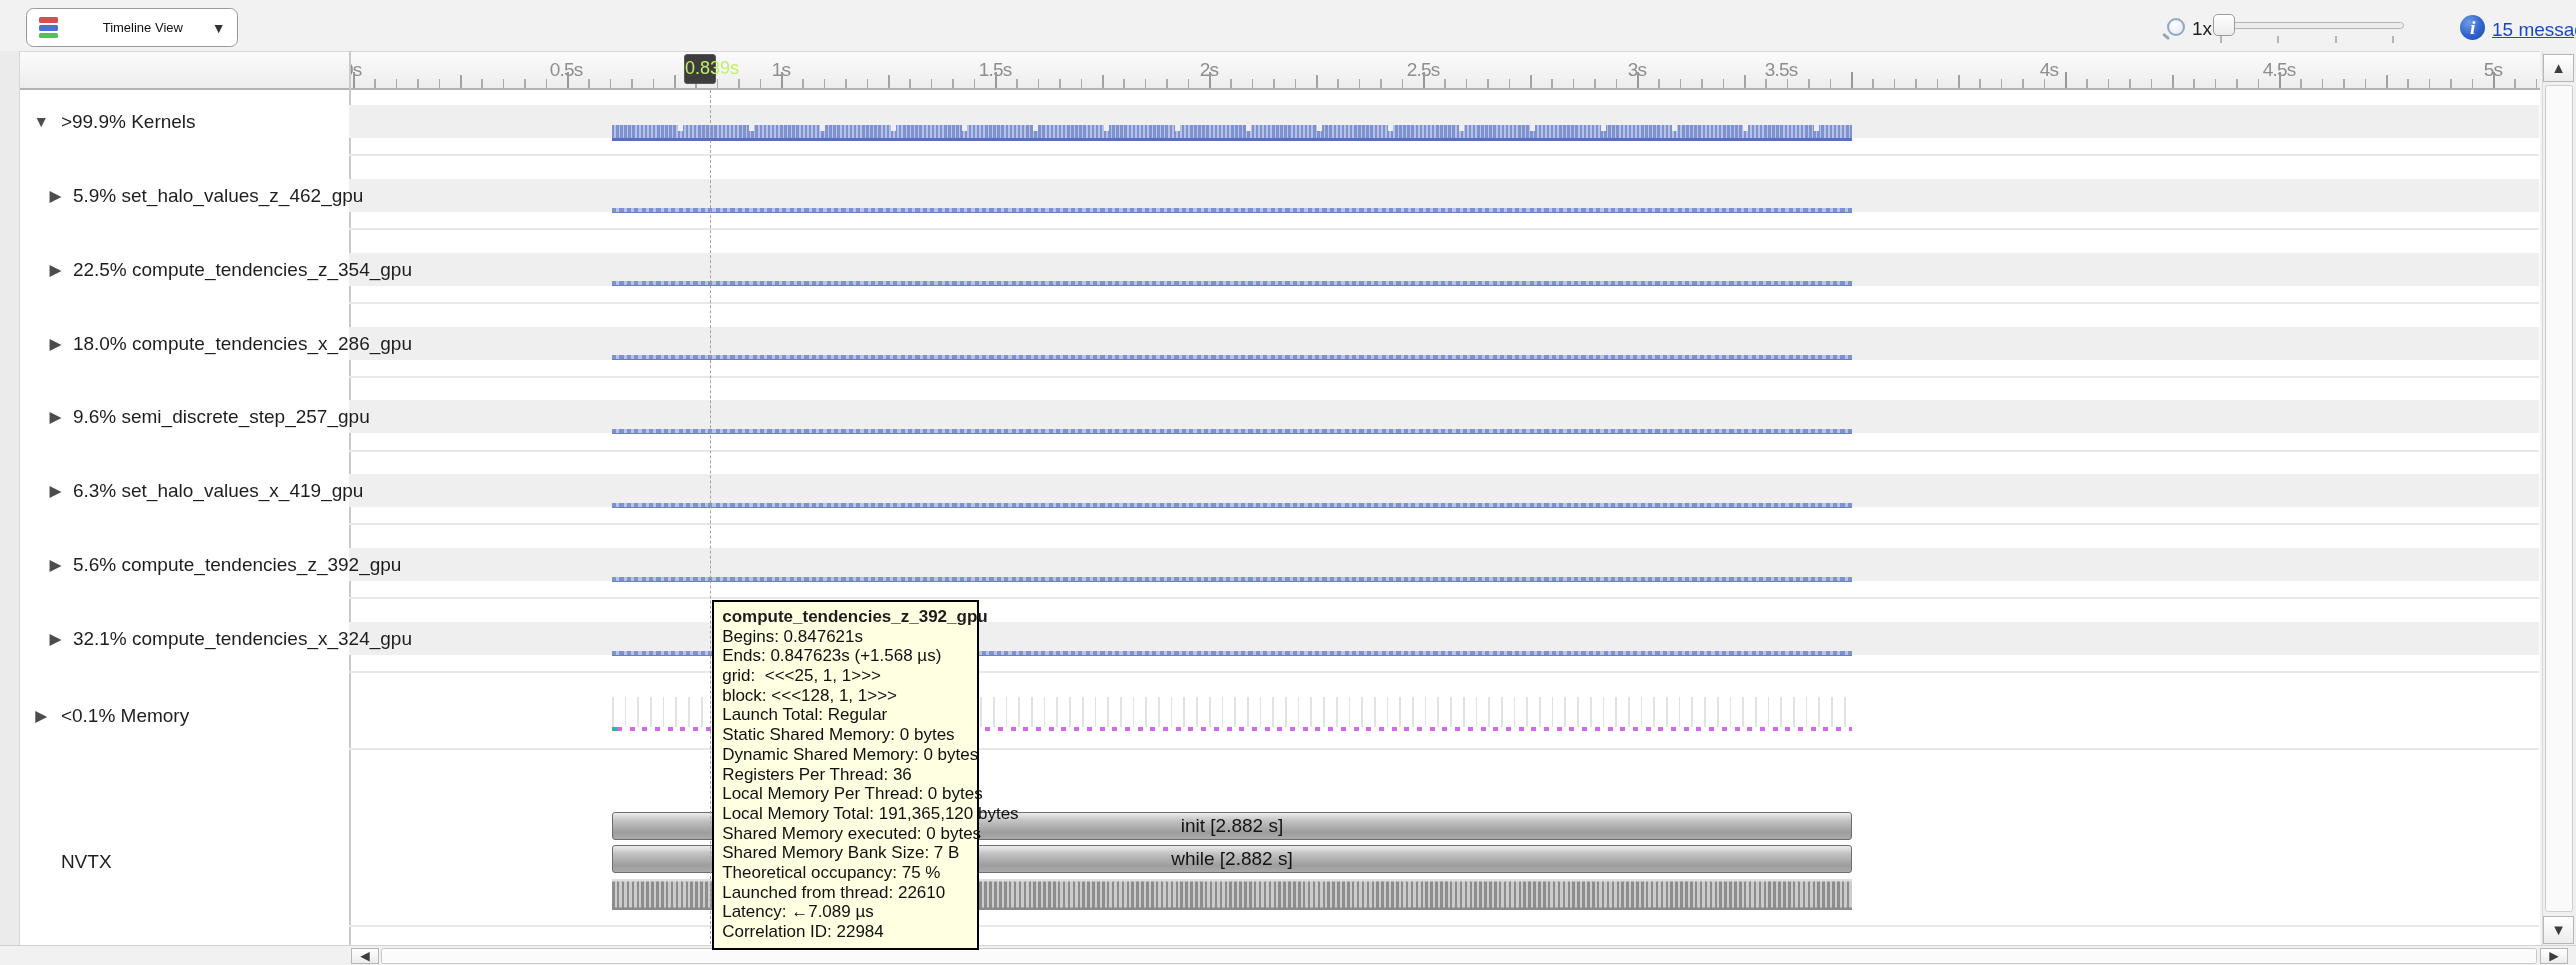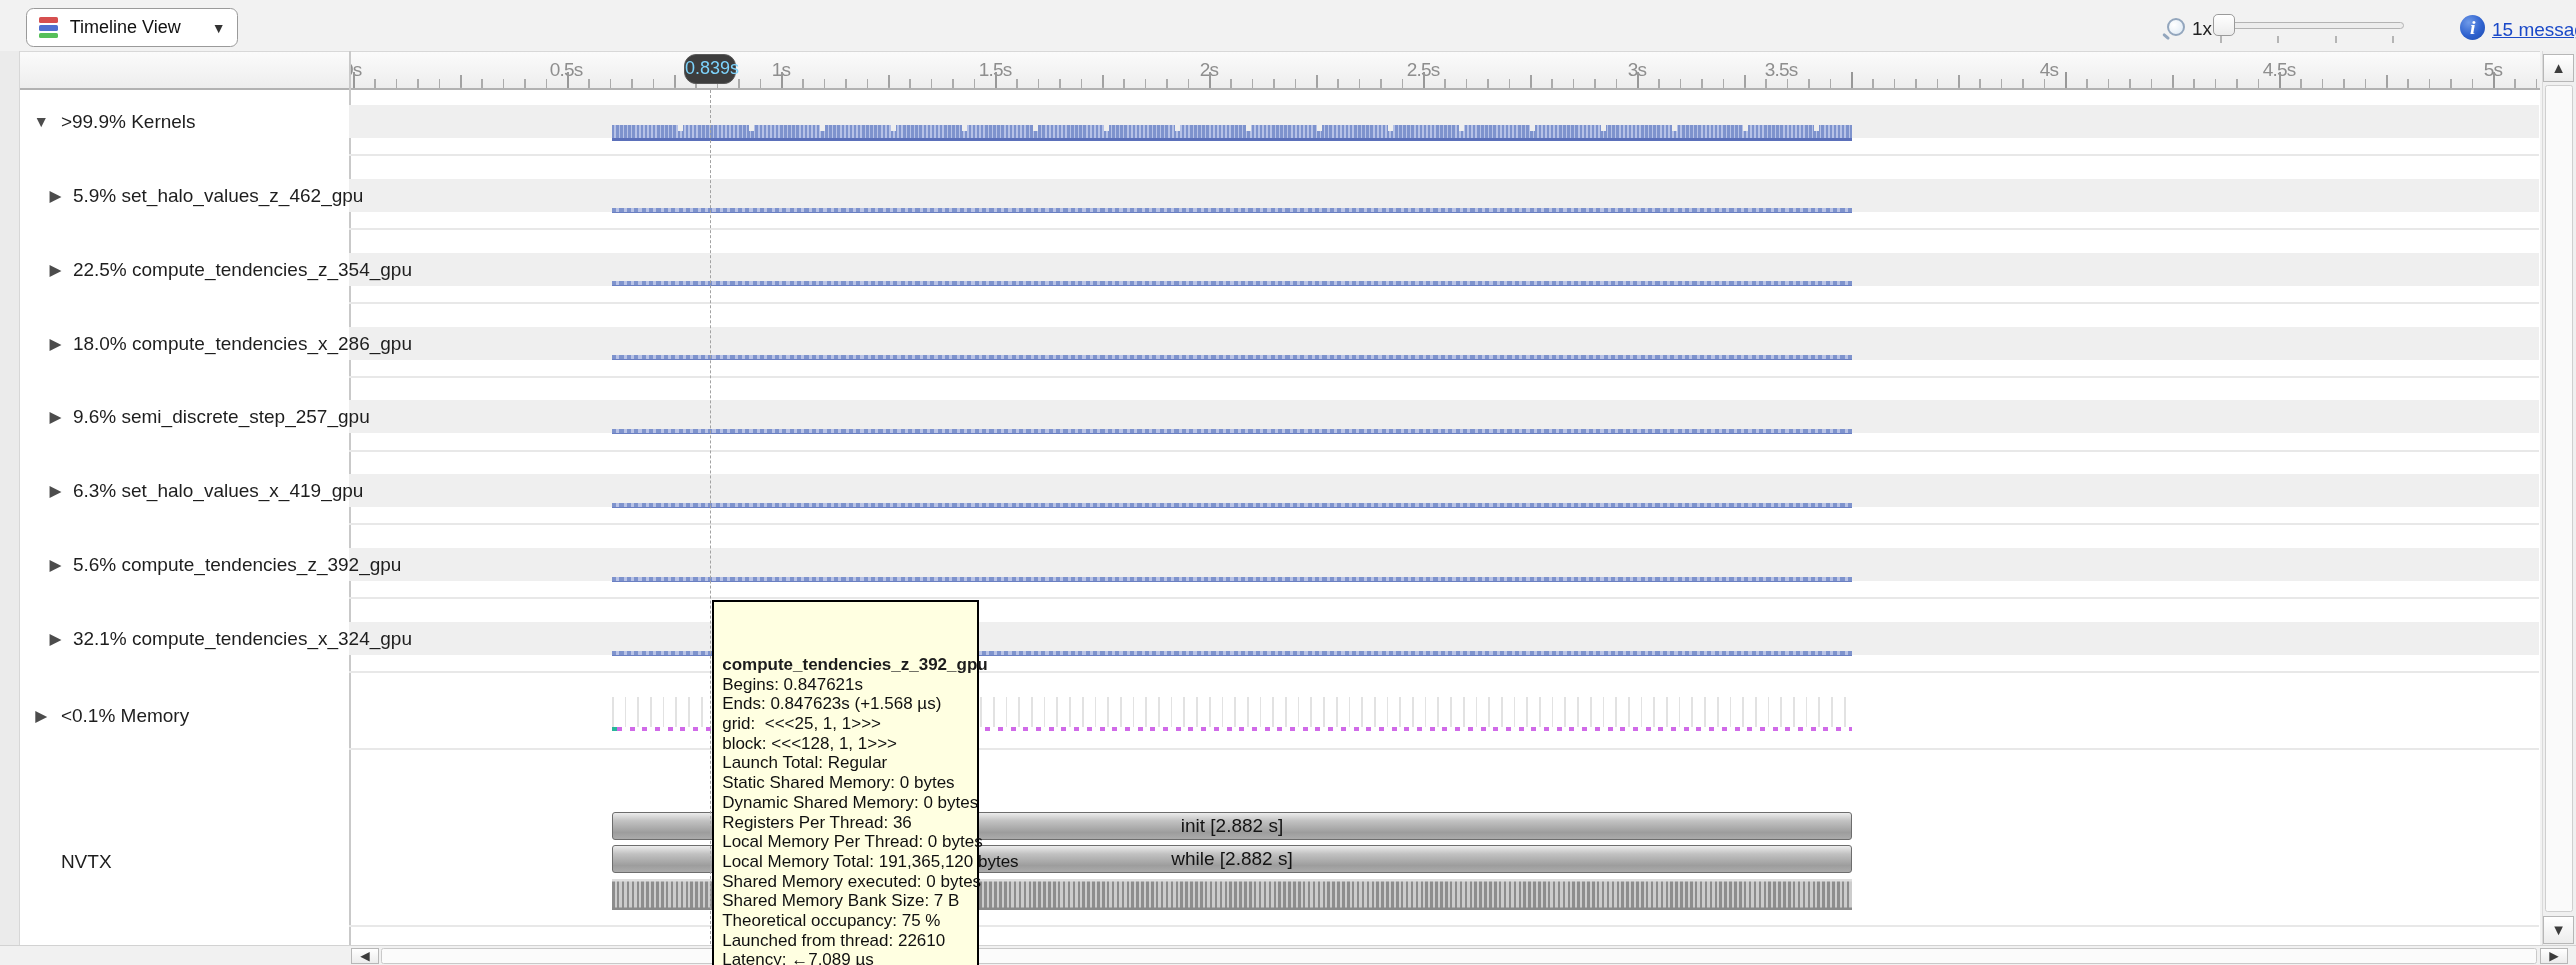--- a/index.html
+++ b/index.html
@@ -18,21 +18,21 @@
   .view-dropdown {
     left:26px; top:8.2px; width:212px; height:39px;
     background:#ffffff; border:1.6px solid #9a9a9a; border-radius:7.4px;
     display:flex; align-items:center; gap:11.5px; padding:0 11.5px; cursor:default;
   }
   .view-icon { width:19.7px; height:21.3px; display:flex; flex-direction:column; justify-content:space-between; }
   .view-icon i { display:block; height:5.7px; border-radius:1.6px; }
   .view-icon i:nth-child(1){ background:#d64f4f; }
   .view-icon i:nth-child(2){ background:#4f6fd0; }
   .view-icon i:nth-child(3){ background:#56bf5a; }
-  .view-label { font-size:18px; color:#111; flex:1; }
+  .view-label { font-size:13px; color:#111; flex:1;margin-left:33px; }
   .dd-arrow { font-size:14px; color:#333; }
   .magnifier { left:2167px; top:18px; width:18px; height:18px; border:2.5px solid #93a6bd; border-radius:50%; background:radial-gradient(circle at 35% 35%, #ffffff, #dce8f4); }
   .magnifier::after { content:""; position:absolute; left:-7.4px; top:14.8px; width:8.2px; height:3.3px; background:#93a6bd; transform:rotate(40deg); border-radius:1.6px; }
   .zoom-level { left:2192px; top:18px; font-size:19px; color:#222; }
   .zoom-slider-track { left:2215px; top:22px; width:189px; height:7.4px; background:#ededed; border:0.8px solid #b3b3b3; border-radius:4.1px; }
   .zoom-slider-handle { left:2213px; top:14px; width:22px; height:22px; background:linear-gradient(180deg,#ffffff,#ececec); border:1.6px solid #9a9a9a; border-radius:4.9px; }
   .slider-tick { top:36px; width:1.6px; height:6.6px; background:#b5b5b5; }
   .info-icon { left:2460px; top:14.8px; width:25.4px; height:25.4px; border-radius:50%;
     background:radial-gradient(circle at 35% 30%, #6f9ae8 0%, #2f62cf 55%, #1c49ab 100%);
     color:#fff; font-family:"Liberation Serif", serif; font-style:italic; font-weight:bold;
@@ -44,22 +44,22 @@
     background:linear-gradient(180deg,#fbfbfb 0%, #f3f3f3 60%, #ededed 100%);
     border-top:0.8px solid #d8d8d8; border-bottom:2.5px solid #b2b2b2; }
   .ruler-labels { left:349px; top:51px; width:2190px; height:37px; overflow:hidden; }
   .ruler-label { top:8.2px; transform:translateX(-50%); font-size:19px; color:#8e8e8e; letter-spacing:-0.8px; }
   .ticks-minor  { left:353px; top:79px; width:2186px; height:9px;
     background:repeating-linear-gradient(90deg,#ababab 0 1.6px, transparent 1.6px 21.4px); }
   .ticks-medium { left:353px; top:75px; width:2186px; height:12.3px;
     background:repeating-linear-gradient(90deg,#a2a2a2 0 1.6px, transparent 1.6px 107px); }
   .ticks-major  { left:353px; top:72px; width:2186px; height:15.6px;
     background:repeating-linear-gradient(90deg,#989898 0 1.6px, transparent 1.6px 214px); }
-  .cursor-badge { left:684px; top:54px; width:52px; height:30px; background:#3d3d3d;
-    border:1.6px solid #5a5a5a; border-radius:12px; color:#7dd3fc; font-size:18px;
+  .cursor-badge { left:684px; top:54px; width:32px; height:30px; background:#3d3d3d;
+    border:1.6px solid #5a5a5a; border-radius:3px; color:#bef264; font-size:18px;
     text-align:center; line-height:27px; z-index:6; }
   .cursor-line { left:710px; top:90px; height:854px; width:0;
     border-left:1.6px dashed #a2a2a2; z-index:2; }
 
   
   .content-bg { left:0; top:90px; width:2540px; height:855px; background:#ffffff; }
   .gutter { left:0; top:51px; width:19.7px; height:894px; background:#ebebeb; border-right:1.6px solid #d7d7d7; }
   .sidebar-divider { left:349px; top:51px; width:1.6px; height:894px; background:#c9c9c9; }
 
   .side-row { left:33px; height:33px; display:flex; align-items:center; gap:11.5px; width:312px; }
@@ -88,21 +88,21 @@
   .nvtx-bar { left:612px; width:1240px; height:28px; border:1.6px solid #6d6d6d; border-radius:3px;
     background:linear-gradient(180deg,#ededed 0%, #c2c2c2 30%, #9d9d9d 75%, #ababab 100%);
     display:flex; align-items:center; justify-content:center; font-size:19px; color:#141414; }
   .nvtx-striped { left:612px; width:1240px; height:31px;
     background:repeating-linear-gradient(90deg,#8d8d8d 0 2.5px,#cccccc 2.5px 4.9px);
     box-shadow:inset 0 2.5px 0 #dedede, inset 0 -2.5px 0 #8a8a8a; }
 
   
   .tooltip { left:712px; top:600px; width:267px; background:#ffffe1; border:2.5px solid #000;
     padding:4.9px 8.2px 6.6px 8.2px; z-index:8; }
-  .tooltip .tt-title { font-size:17px; font-weight:bold; line-height:19.7px; white-space:pre;margin-top:48px; }
+  .tooltip .tt-title { font-size:17px; font-weight:bold; line-height:19.7px; white-space:pre; }
   .tooltip .tt-line { font-size:17px; line-height:19.7px; white-space:pre; color:#101010; }
 
   
   .vscroll { left:2542px; top:51px; width:34px; height:894px; background:#f0f0f0; border-left:0.8px solid #dadada; }
   .scroll-btn { background:linear-gradient(180deg,#ffffff,#ececec); border:0.8px solid #b7b7b7;
     color:#3c3c3c; text-align:center; }
   .vs-up { left:2543px; top:54px; width:31px; height:28px; font-size:14.8px; line-height:26px; }
   .vs-thumb { left:2545px; top:85px; width:28px; height:827px; background:#fafafa; border:0.8px solid #cfcfcf; border-radius:2.5px; }
   .vs-down { left:2543px; top:916px; width:31px; height:28px; font-size:14.8px; line-height:26px; }
   .hscroll { left:0; top:945px; width:2576px; height:20.5px; background:#f1f1f1; border-top:1.6px solid #d2d2d2; }

